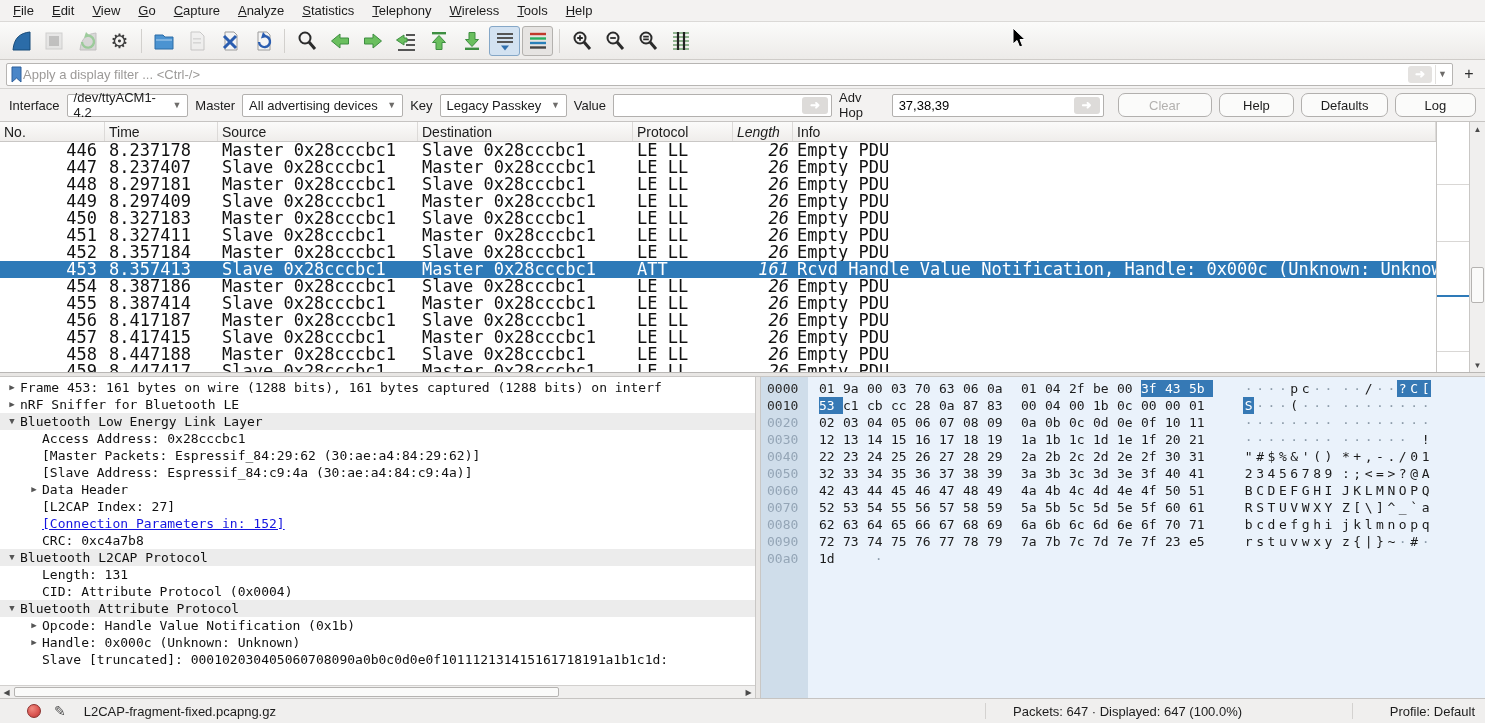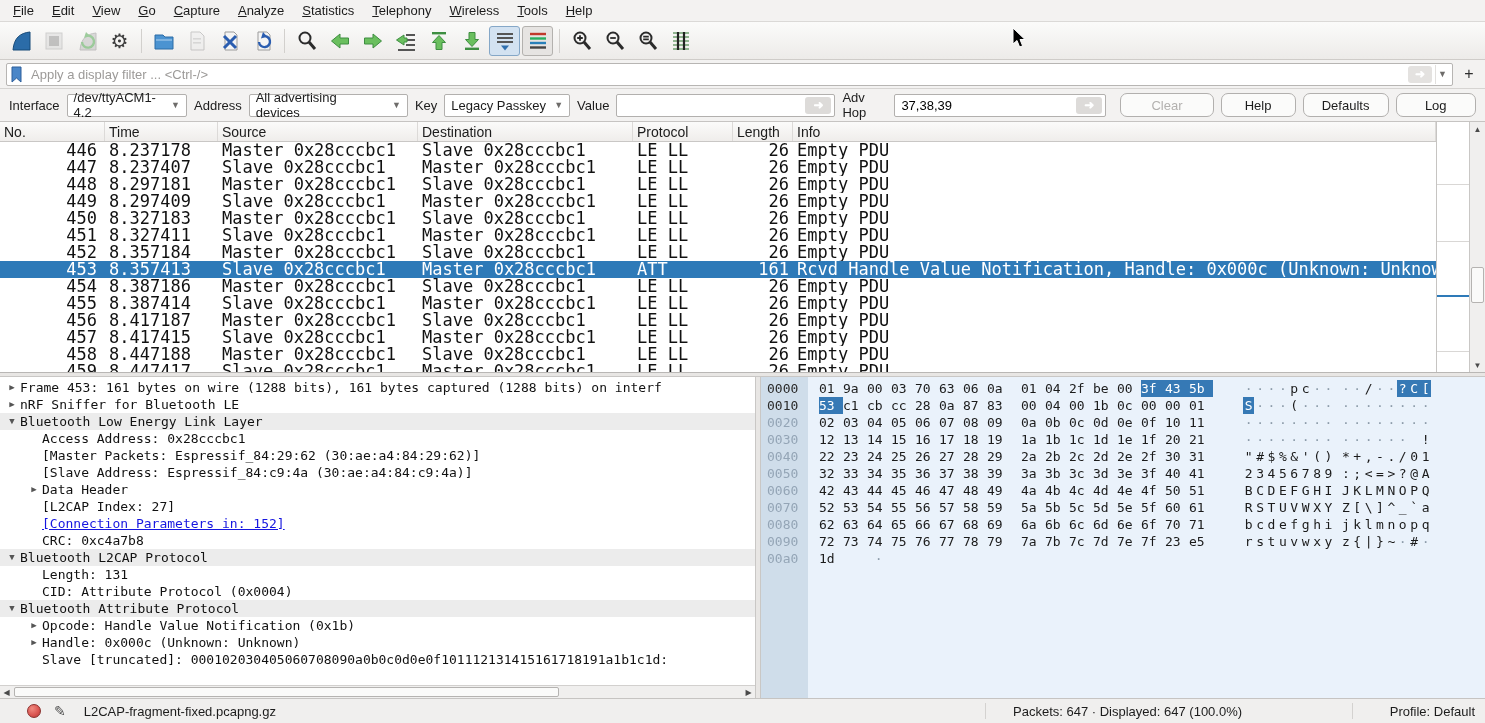--- a/index.html
+++ b/index.html
@@ -16,21 +16,21 @@
   .tbtn { width:31px; height:30px; display:flex; align-items:center; justify-content:center; border:1px solid transparent; border-radius:3px; margin:0 1px; }
   .tbtn.disabled { opacity:.5; }
   .tbtn.pressed-blue { background:#d3e2f1; border-color:#85a7c7; }
   .tbtn.pressed-gray { background:#e6e4e2; border-color:#b3b1ae; }
   .tsep { width:1px; height:24px; background:#d2d0cd; margin:0 5px; }
   .gear-glyph { font-size:20px; color:#3d3d3d; line-height:1; }
 
   
   #filterbar { height:29px; background:#f3f2f1; border-bottom:1px solid #d6d4d2; display:flex; align-items:center; padding:0 6px; }
   #filter-box { flex:1; height:23px; background:#fff; border:1px solid #b7b5b3; border-radius:2px; display:flex; align-items:center; padding:0 3px; }
-  #filter-input { flex:1; border:none; outline:none; font:13px "Liberation Sans",sans-serif; color:#222; background:transparent; padding-left:8px; }
+  #filter-input { flex:1; border:none; outline:none; font:13px "Liberation Sans",sans-serif; color:#222; background:transparent; padding-left:0; }
   #filter-input::placeholder { color:#9c9a98; opacity:1; }
   .apply-pill { width:24px; height:17px; background:#e4e2e0; border-radius:3px; display:flex; align-items:center; justify-content:center; color:#fff; font-weight:bold; font-size:12px; }
   .caret-mini { width:14px; height:19px; display:flex; align-items:center; justify-content:center; color:#6e6c6a; font-size:9px; border-left:1px solid #e2e0de; margin-left:3px; }
   #filter-add { width:20px; text-align:center; font-size:16px; color:#2e2e2e; margin-left:6px; }
 
   
   #nrfbar { height:33px; background:#f3f2f1; border-bottom:1px solid #c6c4c2; display:flex; align-items:center; gap:7px; padding:0 9px; }
   .nrf-label { color:#1c1c1c; }
   .combo { background:#fff; border:1px solid #b2b0ae; border-radius:2px; height:23px; display:flex; align-items:center; justify-content:space-between; padding:0 6px; }
   .combo .caret { color:#6e6c6a; font-size:9px; margin-left:8px; }
@@ -47,21 +47,21 @@
   .hcell { padding:2px 4px; border-right:1px solid #dcdad8; overflow:hidden; white-space:nowrap; }
   #rows { flex:1; overflow:hidden; background:#fff; }
   .prow { height:17px; display:flex; font-family:"DejaVu Sans Mono",monospace; font-size:17px; line-height:17px; white-space:nowrap; color:#111; }
   .prow.sel { background:#2e7ab8; color:#fff; }
   .pcell { padding:0 4px; overflow:hidden; }
   .c-no { width:105px; text-align:right; padding-right:8px; flex:none; }
   .c-time { width:113px; flex:none; }
   .c-src { width:200px; flex:none; }
   .c-dst { width:215px; flex:none; }
   .c-proto { width:100px; flex:none; }
-  .c-len { width:60px; text-align:right; flex:none; }
+  .c-len { width:60px; text-align:right; flex:none;font-style:italic; }
   .c-info { flex:1; }
   #minimap { width:33px; background:#fff; border-left:1px solid #c6c4c2; position:relative; flex:none; }
   .mm-line { position:absolute; left:0; right:0; height:1px; background:#d9d7d5; }
   .mm-sel { position:absolute; left:0; right:0; height:2px; background:#2e7ab8; }
   #vscroll { width:16px; background:#f0efee; border-left:1px solid #c9c7c5; position:relative; flex:none; }
   .sb-arrow { position:absolute; left:0; width:15px; height:14px; display:flex; align-items:center; justify-content:center; font-size:8px; color:#4a4a4a; }
   #vthumb { position:absolute; left:1px; width:13px; top:145px; height:36px; background:#fafaf9; border:1px solid #b5b3b1; border-radius:2px; }
 
   
   #hsplit { height:4px; background:#e8e6e4; border-bottom:1px solid #c9c7c5; }
@@ -266,21 +266,21 @@
   </div>
   <div id="filter-add">+</div>
 </div>
 
 <div id="nrfbar">
   <span class="nrf-label">Interface</span>
   <div class="combo" style="width:132px">
     <span>/dev/ttyACM1-4.2</span>
       <span class="caret">▼</span>
   </div>
-  <span class="nrf-label">Address</span>
+  <span class="nrf-label">Master</span>
   <div class="combo" style="width:175px">
     <span>All advertising devices</span>
       <span class="caret">▼</span>
   </div>
   <span class="nrf-label">Key</span>
   <div class="combo" style="width:138px">
     <span>Legacy Passkey</span>
       <span class="caret">▼</span>
   </div>
   <span class="nrf-label">Value</span>

